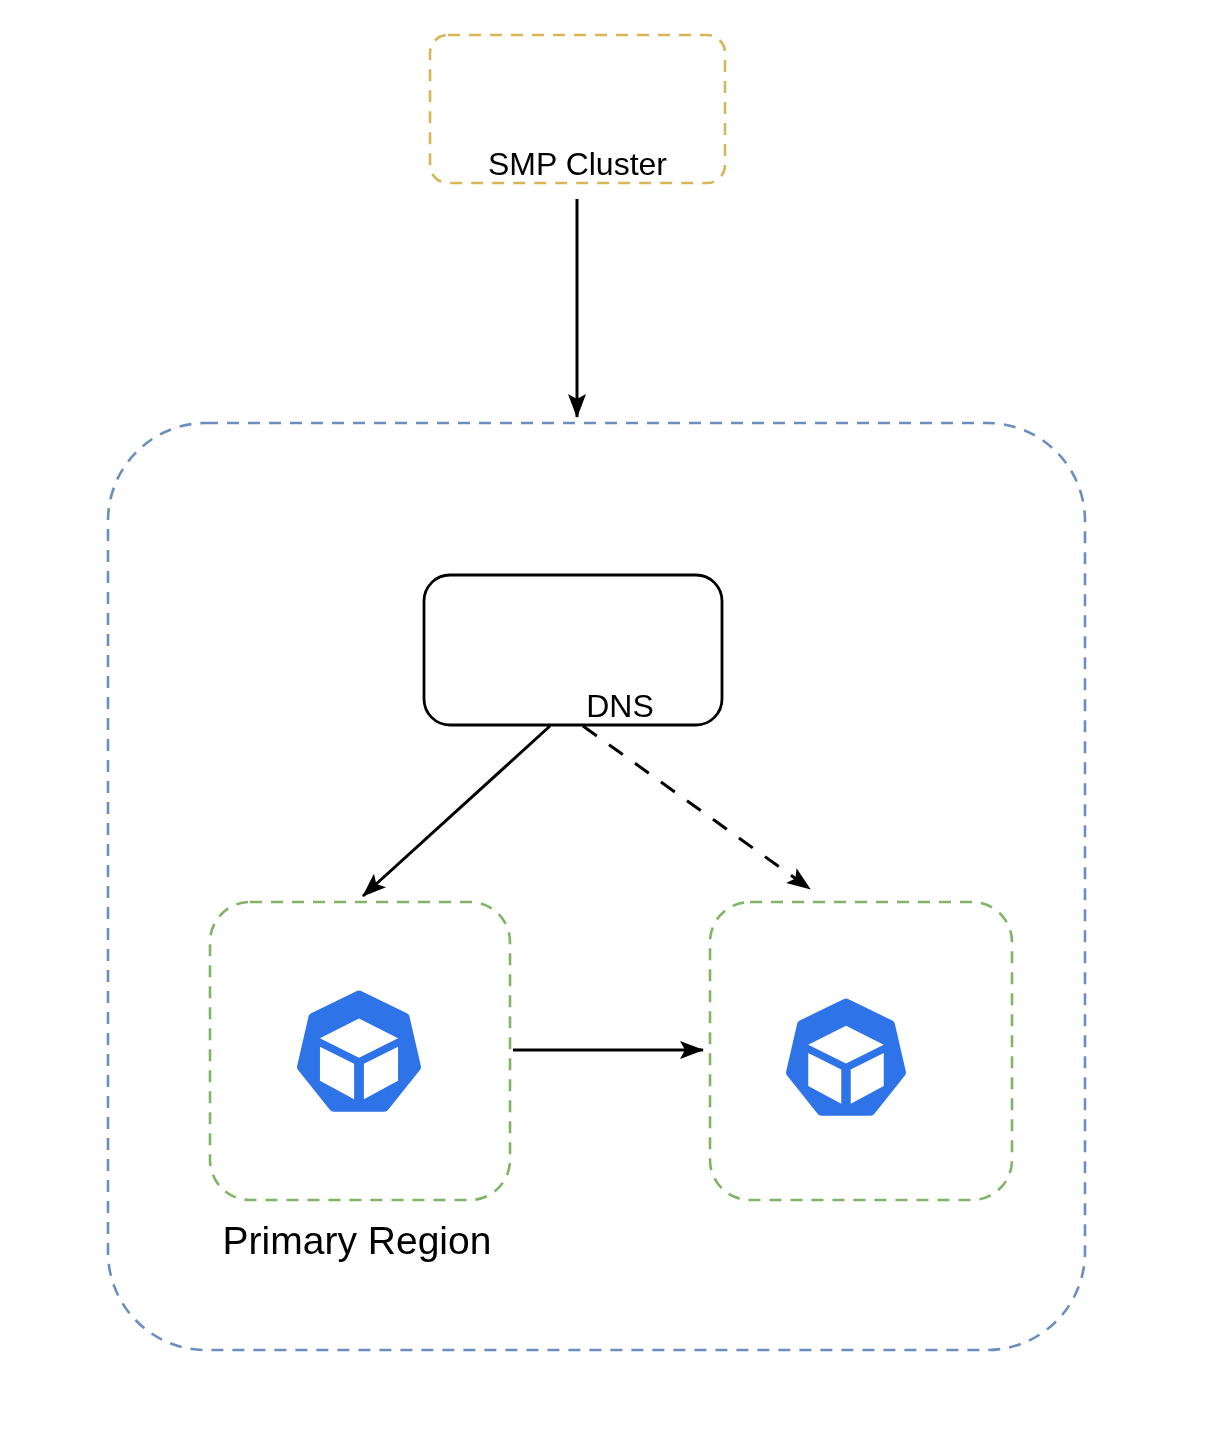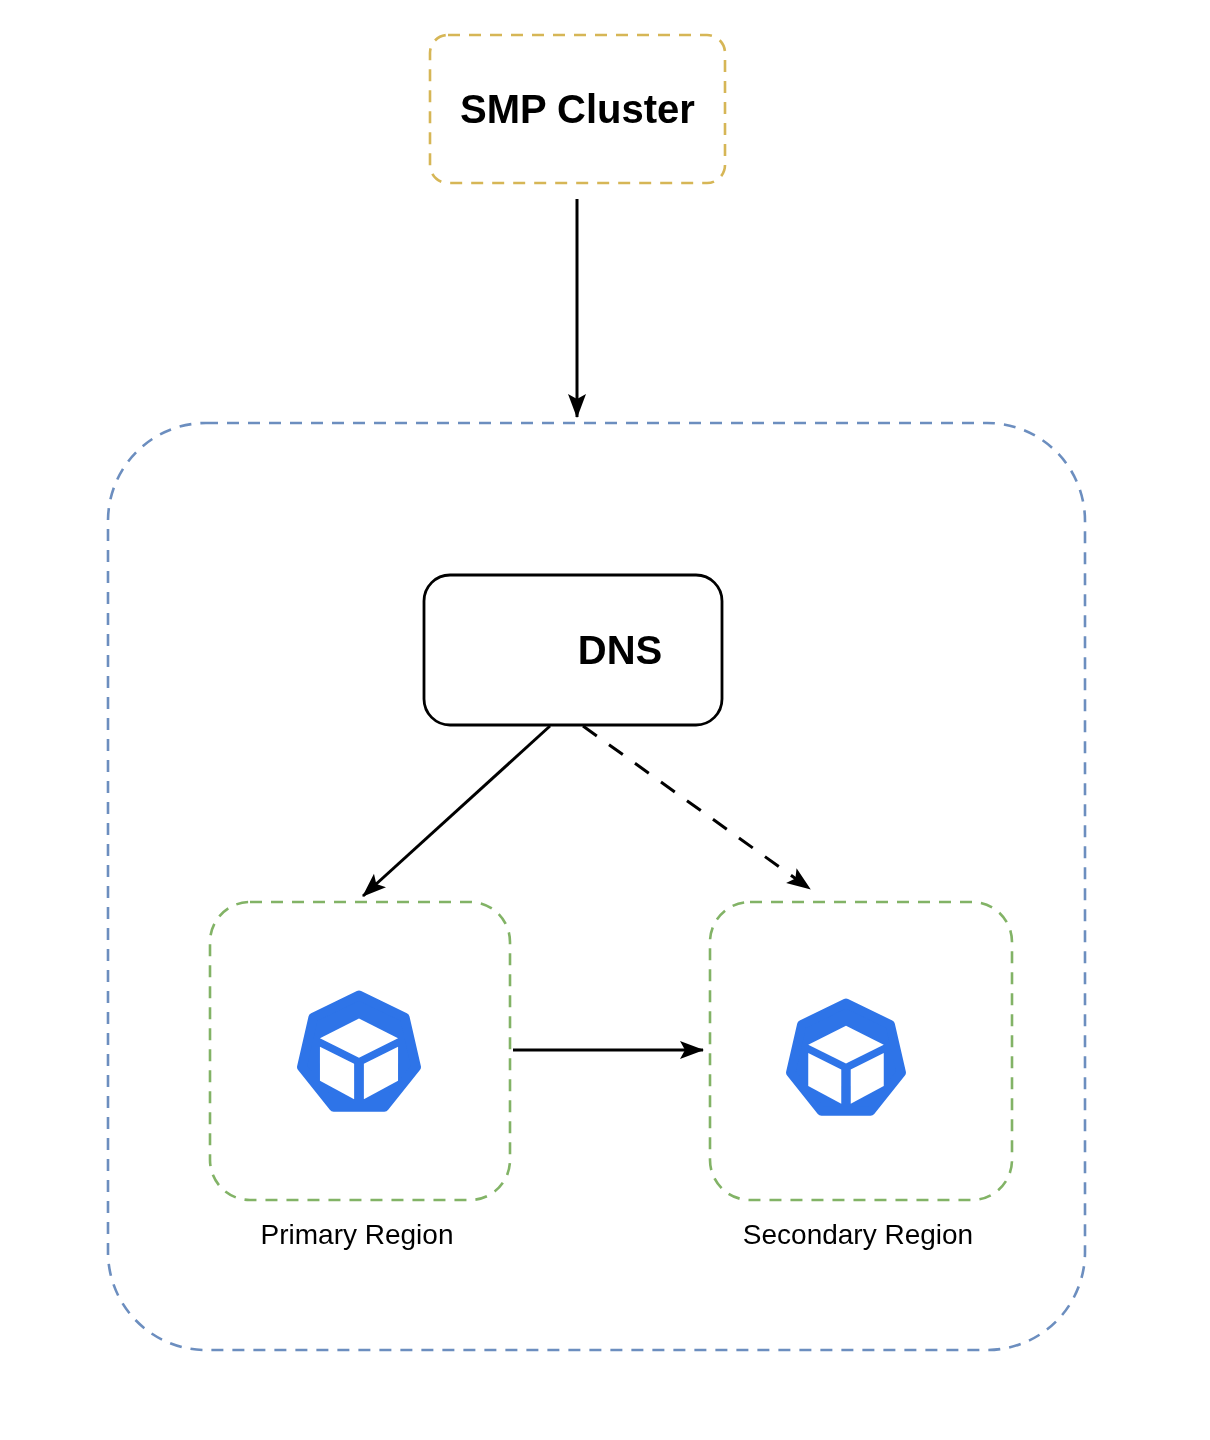--- a/index.html
+++ b/index.html
@@ -28,33 +28,32 @@
   svg.layer{
     position:absolute;
     left:0;top:0;
     width:1210px;
     height:1440px;
     display:block;
   }
   .node-label-box{
     position:absolute;
     display:flex;
-    align-items:center;
+    align-items:flex-end;
     justify-content:center;
-    font-size:40px;
+    font-size:32px;
     line-height:1.2;
     text-align:center;
     background:transparent;
-    font-weight:bold;
   }
   .region-caption{
     position:absolute;
     width:300px;
     text-align:center;
-    font-size:28px;
+    font-size:39px;
     line-height:1.2;
   }
   
   .box-fill{ fill:#ffffff; }
   .stroke-smp{ stroke:var(--smp-border,#D6B656); }
   .stroke-container{ stroke:var(--container-border,#6C8EBF); }
   .stroke-region{ stroke:var(--region-border,#82B366); }
   .stroke-dns{ stroke:var(--dns-border,#000); }
   .edge{ stroke:var(--arrow,#000); fill:none; }
   .arrowhead{ fill:var(--arrow,#000); }
@@ -113,15 +112,14 @@
   <div class="node-label-box" style="left:424px;top:575px;width:298px;height:150px;padding-left:47px;">
     <span>DNS</span>
   </div>
 
   <div class="node-label-box" style="left:210px;top:902px;width:300px;height:298px;"></div>
 
   <div class="node-label-box" style="left:710px;top:902px;width:302px;height:298px;"></div>
 
   <div class="region-caption" style="left:207px;top:1218px;">Primary Region</div>
 
-  <div class="region-caption" style="left:708px;top:1218px;">Secondary Region</div>
 
 </div>
 
 </body></html>

